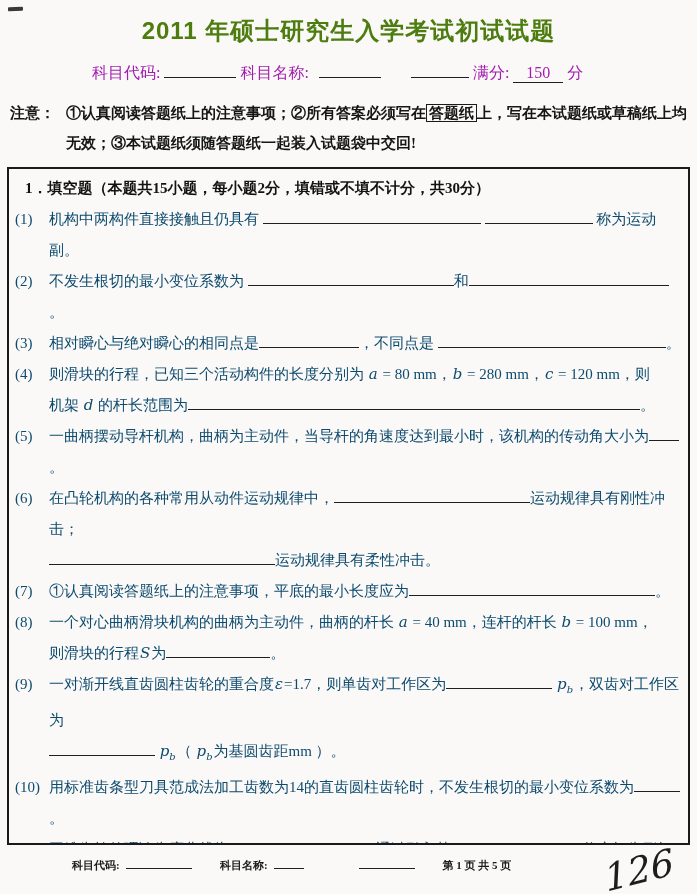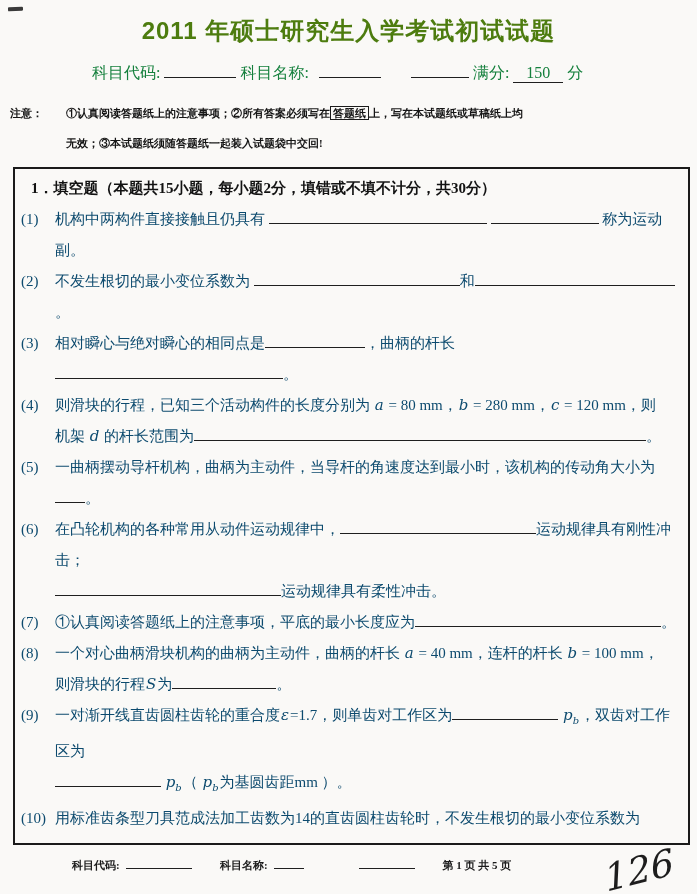--- a/index.html
+++ b/index.html
@@ -15,40 +15,40 @@
   .scan-dash {
     position:absolute; left:8px; top:7px; width:15px; height:4px;
     background:#3a3a3a; transform:rotate(-3deg); border-radius:1px;
   }
   .title {
     margin-top:15px; text-align:center;
     font-family:"Liberation Sans","DejaVu Sans",sans-serif;
     font-weight:bold; font-size:24px; letter-spacing:1px; color:#4d7c0f;
   }
   .meta-row {
-    margin:16px 0 0 92px; font-size:16px; white-space:nowrap; color:#15803d;
+    margin:16px 0 0 92px; font-size:16px; white-space:nowrap; color:#a21caf;
   }
   .blank {
     display:inline-block; height:0.95em;
     border-bottom:1.4px solid #1f1f1f; vertical-align:baseline;
   }
   .meta-row .blank { border-bottom-width:1.5px; }
   .score-value {
     display:inline-block; min-width:50px; text-align:center;
     border-bottom:1.5px solid #1f1f1f; padding:0 4px;
   }
   .notice {
-    margin:14px 10px 0 10px; display:flex; font-size:11px; font-weight:bold;
+    margin:14px 10px 0 10px; display:flex; font-size:15px; font-weight:bold;
     line-height:30px; color:#151515;
   }
   .notice-label { flex:0 0 56px; }
   .notice-body { flex:1; }
   .boxed-term { border:1.4px solid #1b1b1b; padding:0 2px; }
   .question-box {
-    margin:9px 7px 0 13px; border:2px solid #1a1a1a;
+    margin:9px 7px 0 7px; border:2px solid #1a1a1a;
     padding:4px 6px 6px 6px; height:678px; overflow:hidden; background:transparent;
   }
   .section-heading {
     font-size:15px; font-weight:bold; line-height:31px; padding-left:10px;
     color:#121212;
   }
   .question {
     font-size:15px; line-height:31px; padding-left:34px; color:#0c4a6e;
   }
   .qnum { display:inline-block; width:34px; margin-left:-34px; }
@@ -94,21 +94,21 @@
       <span>①认真阅读答题纸上的注意事项；②所有答案必须写在</span><span class="boxed-term">答题纸</span><span>上，写在本试题纸或草稿纸上均</span><br>
       <span>无效；③本试题纸须随答题纸一起装入试题袋中交回!</span>
     </span>
   </div>
 
   <div class="question-box">
     <div class="section-heading">1．填空题（本题共15小题，每小题2分，填错或不填不计分，共30分）</div>
     <div>
         <div class="question"><span class="qnum">(1)</span><span>机构中两构件直接接触且仍具有 </span><span class="blank" style="width: 218px;"></span><span> </span><span class="blank" style="width: 108px;"></span><span> 称为运动副。</span></div>
         <div class="question"><span class="qnum">(2)</span><span>不发生根切的最小变位系数为 </span><span class="blank" style="width: 206px;"></span><span>和</span><span class="blank" style="width: 200px;"></span><span>。</span></div>
-        <div class="question"><span class="qnum">(3)</span><span>相对瞬心与绝对瞬心的相同点是</span><span class="blank" style="width: 100px;"></span><span>，曲柄的杆长 </span><span class="blank" style="width: 228px;"></span><span>。</span></div>
+        <div class="question"><span class="qnum">(3)</span><span>相对瞬心与绝对瞬心的相同点是</span><span class="blank" style="width: 100px;"></span><span>，不同点是 </span><span class="blank" style="width: 228px;"></span><span>。</span></div>
         <div class="question"><span class="qnum">(4)</span><span>则滑块的行程，已知三个活动构件的长度分别为 </span><span class="mv">a</span><span> = 80 mm，</span><span class="mv">b</span><span> = 280 mm，</span><span class="mv">c</span><span> = 120 mm，则</span><br><span>机架 </span><span class="mv">d</span><span> 的杆长范围为</span><span class="blank" style="width: 452px;"></span><span>。</span></div>
         <div class="question"><span class="qnum">(5)</span><span>一曲柄摆动导杆机构，曲柄为主动件，当导杆的角速度达到最小时，该机构的传动角大小为</span><span class="blank" style="width: 30px;"></span><span>。</span></div>
         <div class="question"><span class="qnum">(6)</span><span>在凸轮机构的各种常用从动件运动规律中，</span><span class="blank" style="width: 196px;"></span><span>运动规律具有刚性冲击；</span><br><span class="blank" style="width: 226px;"></span><span>运动规律具有柔性冲击。</span></div>
         <div class="question"><span class="qnum">(7)</span><span>①认真阅读答题纸上的注意事项，平底的最小长度应为</span><span class="blank" style="width: 246px;"></span><span>。</span></div>
         <div class="question"><span class="qnum">(8)</span><span>一个对心曲柄滑块机构的曲柄为主动件，曲柄的杆长 </span><span class="mv">a</span><span> = 40 mm，连杆的杆长 </span><span class="mv">b</span><span> = 100 mm，</span><br><span>则滑块的行程</span><span class="mv">S</span><span>为</span><span class="blank" style="width: 104px;"></span><span>。</span></div>
         <div class="question"><span class="qnum">(9)</span><span>一对渐开线直齿圆柱齿轮的重合度</span><span class="mv">ε</span><span>=1.7，则单齿对工作区为</span><span class="blank" style="width: 106px;"></span><span> </span><span class="mv">p<sub>b</sub></span><span>，双齿对工作区为</span><br><span class="blank" style="width: 106px;"></span><span> </span><span class="mv">p<sub>b</sub></span><span>（ </span><span class="mv">p<sub>b</sub></span><span>为基圆齿距mm ）。</span></div>
         <div class="question"><span class="qnum">(10)</span><span>用标准齿条型刀具范成法加工齿数为14的直齿圆柱齿轮时，不发生根切的最小变位系数为</span><span class="blank" style="width: 46px;"></span><span>。</span></div>
         <div class="question"><span class="qnum">(11)</span><span>圆锥齿轮的理论齿廓曲线为 </span><span class="blank" style="width: 128px;"></span><span>，通过引入其</span><span class="blank" style="width: 132px;"></span><span>将空间齿形问题</span><br></div>
       </div>
   </div>

